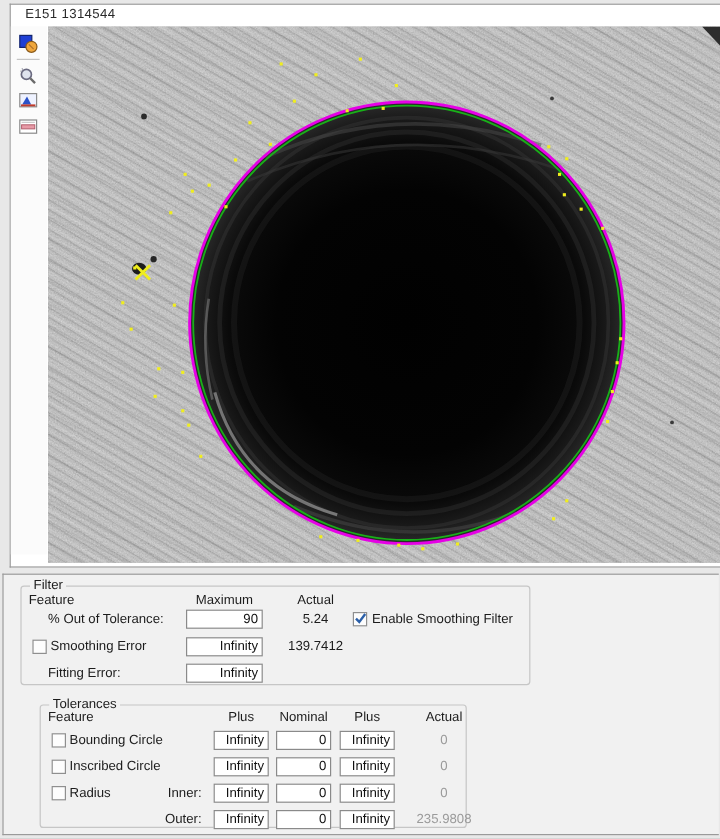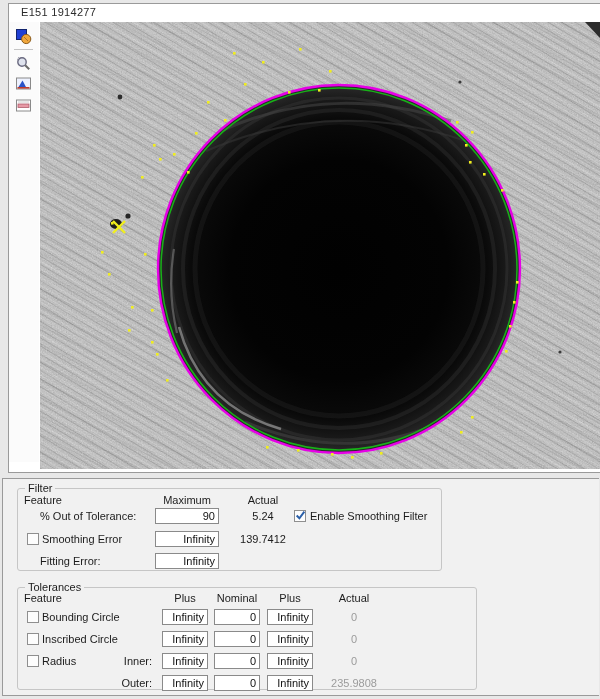--- a/index.html
+++ b/index.html
@@ -47,21 +47,21 @@
     box-sizing:border-box;cursor:pointer;
   }
   .checkbox svg{visibility:hidden;position:absolute;left:0;top:-1px;width:11px;height:11px}
   .checkbox[data-checked="true"] svg{visibility:visible}
   label.cb-label{cursor:default}
 </style>
 </head>
 <body>
 
 <div class="abs viewer">
-  <div class="abs viewer-title">E151 1914277</div>
+  <div class="abs viewer-title">E151 1314544</div>
 
   <div class="abs toolbar">
     <span class="abs tool-btn" style="top:6px">
       <svg width="17" height="17" viewBox="0 0 17 17">
         <rect x="1.5" y="1.5" width="10" height="10" fill="#1f3fd4" stroke="#12246e" stroke-width="1"></rect>
         <circle cx="11.2" cy="11" r="4.6" fill="#f0a73c" stroke="#8a5a1a" stroke-width="1"></circle>
         <path d="M9 9 l4 4" stroke="#b0702a" stroke-width="1"></path>
       </svg>
     </span>
     <span class="abs tool-sep" style="top:27px"></span>
@@ -224,21 +224,21 @@
       
     </span>
     <label class="abs cb-label" style="left:24px;top:44px">Smoothing Error</label>
     <input class="abs val-box" style="left: 137px; top: 42px; width: 64px;" type="text" value="Infinity">
     <span class="abs actual ctr" style="left:210px;top:44px;width:70px">139.7412</span>
 
     <span class="abs" style="left:22px;top:66px">Fitting Error:</span>
     <input class="abs val-box" style="left: 137px; top: 64px; width: 64px;" type="text" value="Infinity">
   </div>
 
-  <div class="abs groupbox" style="left:14px;top:108px;width:460px;height:103px">
+  <div class="abs groupbox" style="left:30px;top:108px;width:356px;height:103px">
     <span class="abs group-legend">Tolerances</span>
 
     <span class="abs hdr" style="left:6px;top:4px">Feature</span>
     <span class="abs hdr ctr" style="left:144px;top:4px;width:46px">Plus</span>
     <span class="abs hdr ctr" style="left:196px;top:4px;width:46px">Nominal</span>
     <span class="abs hdr ctr" style="left:249px;top:4px;width:46px">Plus</span>
     <span class="abs hdr ctr" style="left:306px;top:4px;width:60px">Actual</span>
 
     <span class="abs checkbox" style="left:9px;top:23px" data-checked="false">
       

